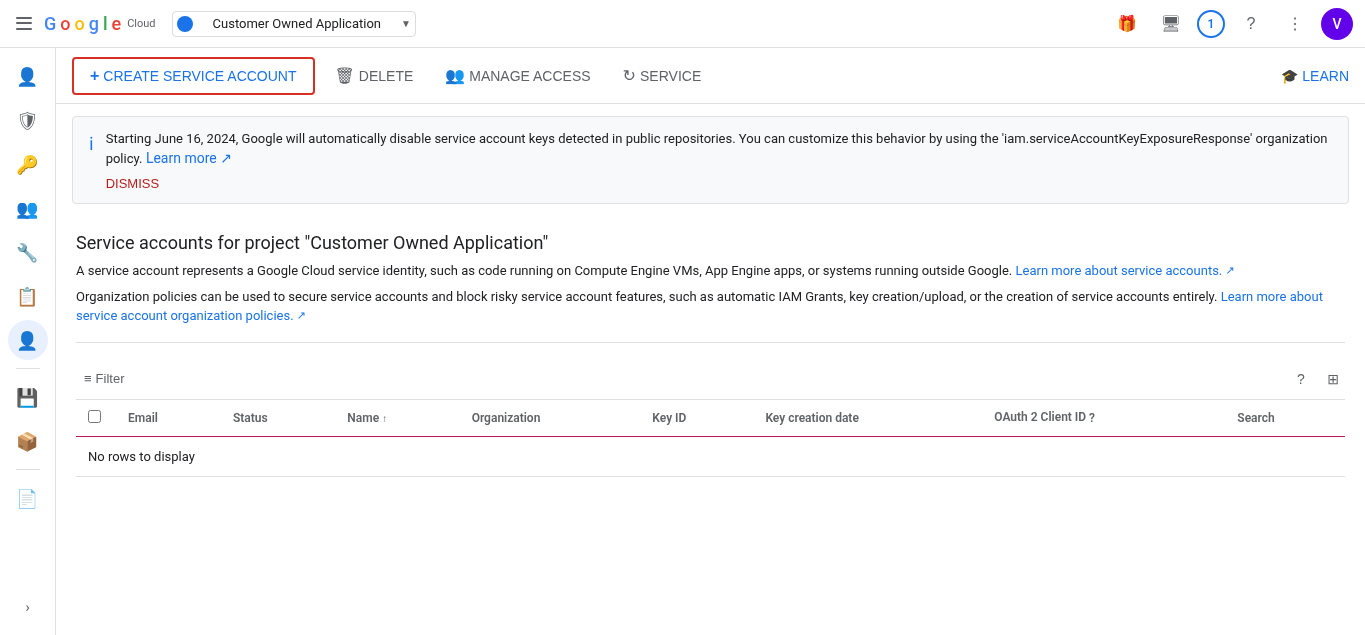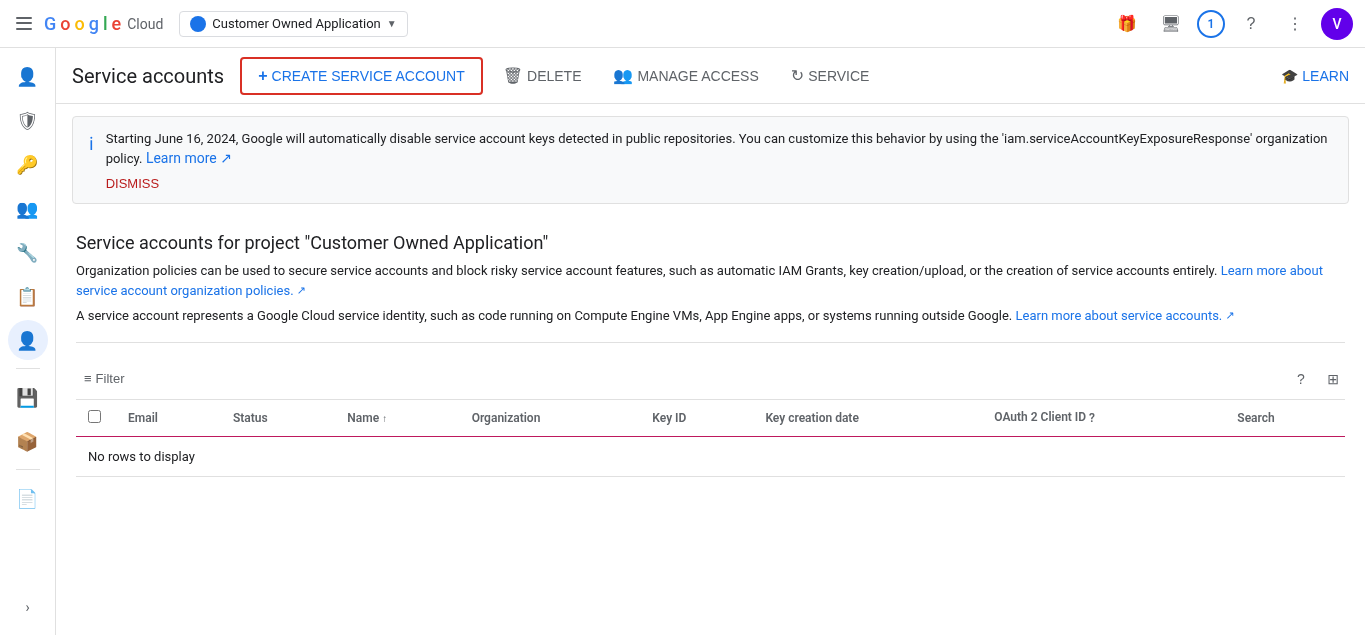--- a/index.html
+++ b/index.html
@@ -4,22 +4,22 @@
   <style>
     * { box-sizing: border-box; margin: 0; padding: 0; }
     body { font-family: 'Google Sans', Roboto, Arial, sans-serif; font-size: 14px; color: #202124; background: #fff; display: flex; flex-direction: column; height: 635px; overflow: hidden; }
 
     
     .top-nav { display: flex; align-items: center; height: 48px; padding: 0 12px; border-bottom: 1px solid #e0e0e0; gap: 8px; flex-shrink: 0; }
     .hamburger-icon { width: 24px; height: 24px; display: flex; flex-direction: column; justify-content: space-around; cursor: pointer; padding: 4px; }
     .hamburger-icon span { display: block; height: 2px; background: #5f6368; border-radius: 1px; }
     .google-cloud-logo { display: flex; align-items: center; gap: 4px; margin-right: 4px; text-decoration: none; }
     .logo-g { font-size: 18px; font-weight: 500; }
-    .logo-cloud { font-size: 14px; color: #5f6368; margin-left: 2px; }
-    .project-selector { display: flex; align-items: center; gap: 6px; padding: 4px 10px; border: 1px solid #dadce0; border-radius: 4px; cursor: pointer; font-size: 13px; color: #202124; margin-left: 4px; }
+    .logo-cloud { font-size: 11px; color: #5f6368; margin-left: 2px; }
+    .project-selector { display: flex; align-items: center; gap: 20px; padding: 4px 4px; border: 1px solid #dadce0; border-radius: 4px; cursor: pointer; font-size: 13px; color: #202124; margin-left: 4px; }
     .project-dot { width: 16px; height: 16px; background: #1a73e8; border-radius: 50%; }
     .project-chevron { color: #5f6368; font-size: 10px; }
     .search-bar { flex: 1; max-width: 600px; display: flex; align-items: center; border: 1px solid #dadce0; border-radius: 24px; padding: 0 12px; height: 36px; gap: 8px; margin: 0 12px; }
     .search-bar input { border: none; outline: none; flex: 1; font-size: 14px; color: #202124; background: transparent; }
     .search-btn { display: flex; align-items: center; gap: 4px; background: none; border: none; cursor: pointer; color: #1a73e8; font-size: 13px; font-weight: 500; }
     .nav-icons { display: flex; align-items: center; gap: 8px; margin-left: auto; }
     .nav-icon-btn { width: 36px; height: 36px; display: flex; align-items: center; justify-content: center; border-radius: 50%; cursor: pointer; background: none; border: none; color: #5f6368; font-size: 16px; }
     .avatar { width: 32px; height: 32px; border-radius: 50%; background: #6200ea; color: #fff; display: flex; align-items: center; justify-content: center; font-size: 14px; font-weight: 500; cursor: pointer; }
     .circle-num { width: 28px; height: 28px; border-radius: 50%; border: 2px solid #1a73e8; color: #1a73e8; display: flex; align-items: center; justify-content: center; font-size: 12px; font-weight: 600; cursor: pointer; }
 
@@ -150,21 +150,20 @@
       <span>📄</span>
     </div>
     <div class="sidebar-expand" style="margin-top:auto;">
       <span>›</span>
     </div>
   </div>
 
   <div class="content">
 
     <div class="toolbar">
-      <span class="page-title">Service accounts</span>
       <button class="btn-create">
         <span class="btn-create-icon">+</span>
         <span>CREATE SERVICE ACCOUNT</span>
       </button>
       <button class="btn-toolbar">
         <span class="toolbar-icon">🗑</span>
         <span>DELETE</span>
       </button>
       <button class="btn-toolbar">
         <span class="toolbar-icon">👥</span>
@@ -189,31 +188,31 @@
           <a class="alert-link" href="#">
             <span>Learn more</span>
             <span> ↗</span>
           </a>
           <button class="dismiss-btn">DISMISS</button>
         </div>
       </div>
 
       <div class="page-content">
         <div class="section-title">Service accounts for project "Customer Owned Application"</div>
+        <p class="section-desc">
+          <span>A service account represents a Google Cloud service identity, such as code running on Compute Engine VMs, App Engine apps, or systems running outside Google.</span>
+          <a class="section-desc-link" href="#">
+            <span>Learn more about service accounts.</span>
+            <span class="ext-link-icon"> ↗</span>
+          </a>
+        </p>
         <p class="section-desc" style="margin-top:6px;">
           <span>Organization policies can be used to secure service accounts and block risky service account features, such as automatic IAM Grants, key creation/upload, or the creation of service accounts entirely.</span>
           <a class="section-desc-link" href="#">
             <span>Learn more about service account organization policies.</span>
-            <span class="ext-link-icon"> ↗</span>
-          </a>
-        </p>
-        <p class="section-desc">
-          <span>A service account represents a Google Cloud service identity, such as code running on Compute Engine VMs, App Engine apps, or systems running outside Google.</span>
-          <a class="section-desc-link" href="#">
-            <span>Learn more about service accounts.</span>
             <span class="ext-link-icon"> ↗</span>
           </a>
         </p>
 
         <div class="divider"></div>
 
         <div class="filter-bar">
           <button class="filter-btn">
             <span>≡</span>
             <span>Filter</span>

